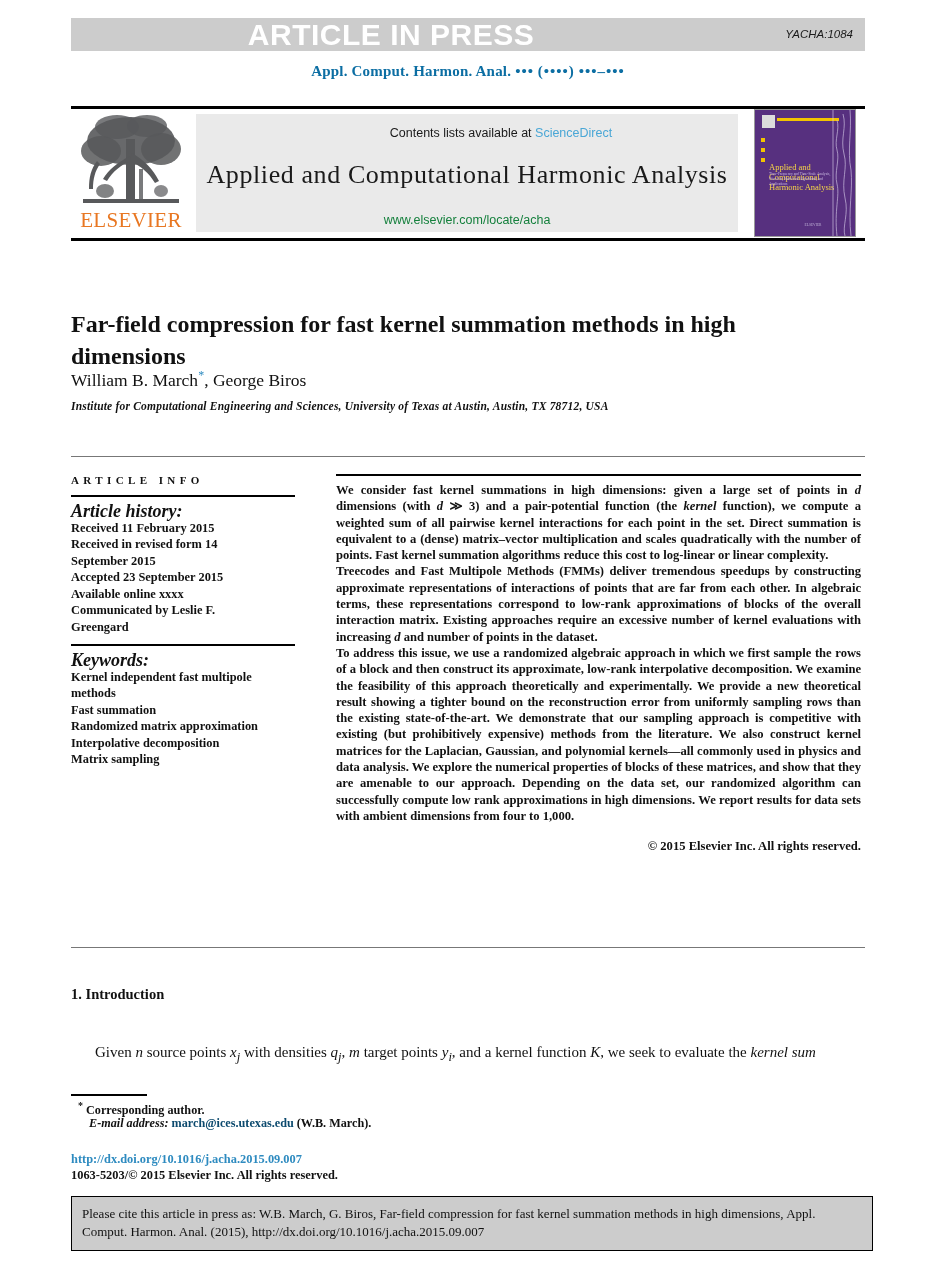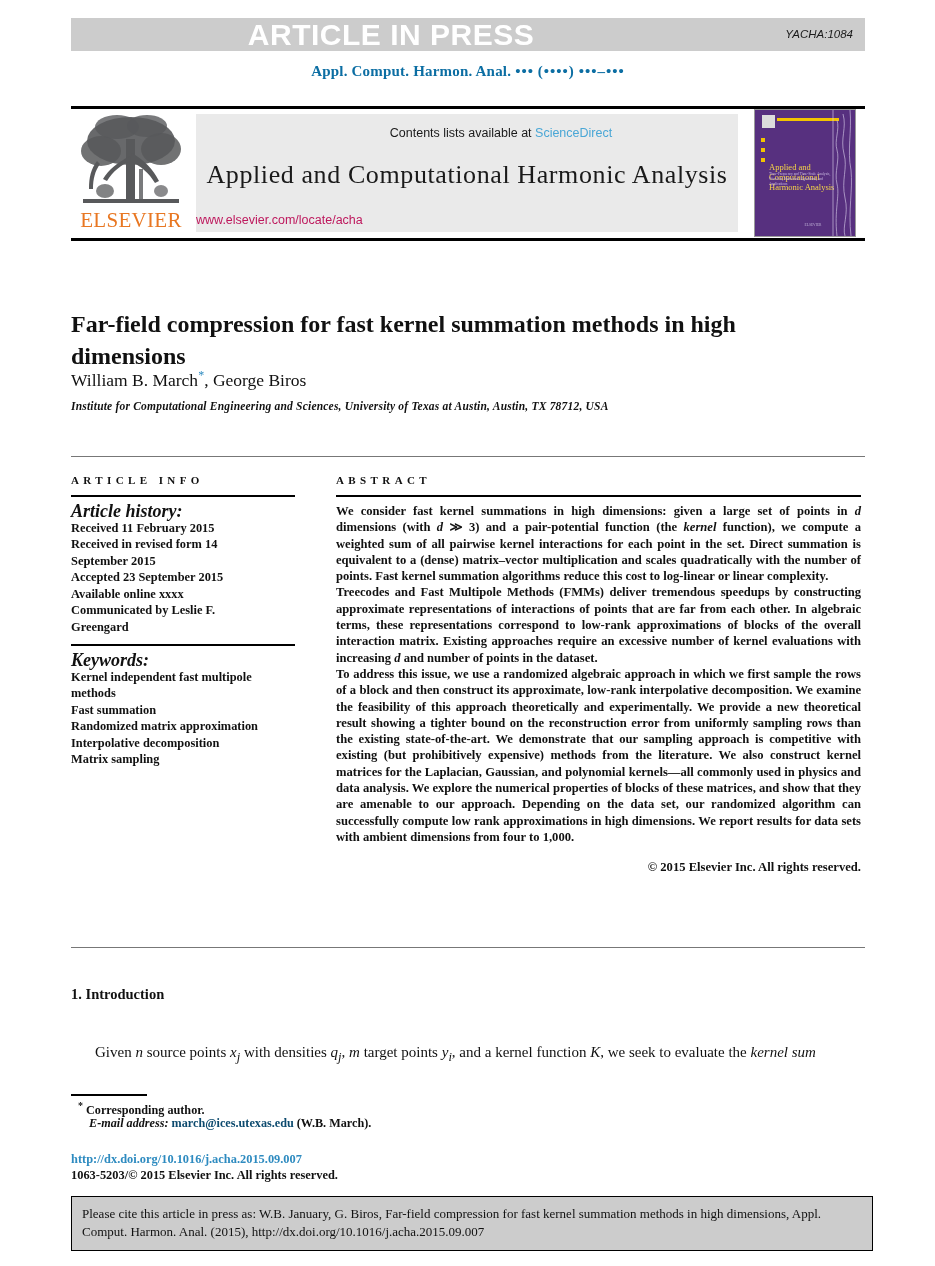--- a/index.html
+++ b/index.html
@@ -126,23 +126,24 @@
     text-align: center;
     font-family: "Liberation Serif", serif;
     font-size: 26px;
     color: #1a1a1a;
     letter-spacing: 0.6px;
   }
   .journal-url {
     position: absolute;
     left: 0; top: 99px;
     width: 542px;
+    text-align: center;
     font-family: "Liberation Sans", sans-serif;
     font-size: 12.5px;
-    color: #be185d;
+    color: #15803d;
   }
   .cover-thumb {
     position: absolute;
     left: 683px; top: 0px;
     width: 100px; height: 126px;
     border: 1px solid #9a9a9a;
     background: #5f3d8f;
     overflow: hidden;
   }
   .cover-inner {
@@ -507,21 +508,20 @@
     <div class="sub-lbl">Keywords:</div>
     <div class="info-line">Kernel independent fast multipole</div>
     <div class="info-line">methods</div>
     <div class="info-line">Fast summation</div>
     <div class="info-line">Randomized matrix approximation</div>
     <div class="info-line">Interpolative decomposition</div>
     <div class="info-line">Matrix sampling</div>
   </div>
 
   <div class="col-abs">
-    <div class="col-head">ABSTRACT</div>
     <div class="col-rule"></div>
 
     <p class="abs-p"><span>We consider fast kernel summations in high dimensions: given a large set of points in </span><span class="it">d</span><span> dimensions (with </span><span class="it">d</span><span> ≫ 3) and a pair-potential function (the </span><span class="it">kernel</span><span> function), we compute a weighted sum of all pairwise kernel interactions for each point in the set. Direct summation is equivalent to a (dense) matrix–vector multiplication and scales quadratically with the number of points. Fast kernel summation algorithms reduce this cost to log-linear or linear complexity.</span></p>
 
     <p class="abs-p"><span>Treecodes and Fast Multipole Methods (FMMs) deliver tremendous speedups by constructing approximate representations of interactions of points that are far from each other. In algebraic terms, these representations correspond to low-rank approximations of blocks of the overall interaction matrix. Existing approaches require an excessive number of kernel evaluations with increasing </span><span class="it">d</span><span> and number of points in the dataset.</span></p>
 
     <p class="abs-p">To address this issue, we use a randomized algebraic approach in which we first sample the rows of a block and then construct its approximate, low-rank interpolative decomposition. We examine the feasibility of this approach theoretically and experimentally. We provide a new theoretical result showing a tighter bound on the reconstruction error from uniformly sampling rows than the existing state-of-the-art. We demonstrate that our sampling approach is competitive with existing (but prohibitively expensive) methods from the literature. We also construct kernel matrices for the Laplacian, Gaussian, and polynomial kernels—all commonly used in physics and data analysis. We explore the numerical properties of blocks of these matrices, and show that they are amenable to our approach. Depending on the data set, our randomized algorithm can successfully compute low rank approximations in high dimensions. We report results for data sets with ambient dimensions from four to 1,000.</p>
 
     <div class="abs-copy">© 2015 Elsevier Inc. All rights reserved.</div>
   </div>
@@ -532,15 +532,15 @@
 
   <p class="intro-p"><span>Given </span><span class="mi">n</span><span> source points </span><span class="mi">x</span><sub class="mi">j</sub><span> with densities </span><span class="mi">q</span><sub class="mi">j</sub><span>, </span><span class="mi">m</span><span> target points </span><span class="mi">y</span><sub class="mi">i</sub><span>, and a kernel function </span><span class="mi">K</span><span>, we seek to evaluate the </span><span class="mi">kernel sum</span></p>
 
   <div class="fn-rule"></div>
   <div class="fn-corr"><span class="fn-star">*</span> <span>Corresponding author.</span></div>
   <div class="fn-email"><span class="lbl">E-mail address:</span> <span class="mail">march@ices.utexas.edu</span> <span>(W.B. March).</span></div>
 
   <div class="doi-line">http://dx.doi.org/10.1016/j.acha.2015.09.007</div>
   <div class="issn-line">1063-5203/© 2015 Elsevier Inc. All rights reserved.</div>
 
-  <div class="cite-box">Please cite this article in press as: W.B. January, G. Biros, Far-field compression for fast kernel summation methods in high dimensions, Appl. Comput. Harmon. Anal. (2015), http://dx.doi.org/10.1016/j.acha.2015.09.007</div>
+  <div class="cite-box">Please cite this article in press as: W.B. March, G. Biros, Far-field compression for fast kernel summation methods in high dimensions, Appl. Comput. Harmon. Anal. (2015), http://dx.doi.org/10.1016/j.acha.2015.09.007</div>
 
 </div>
 
 </body></html>

